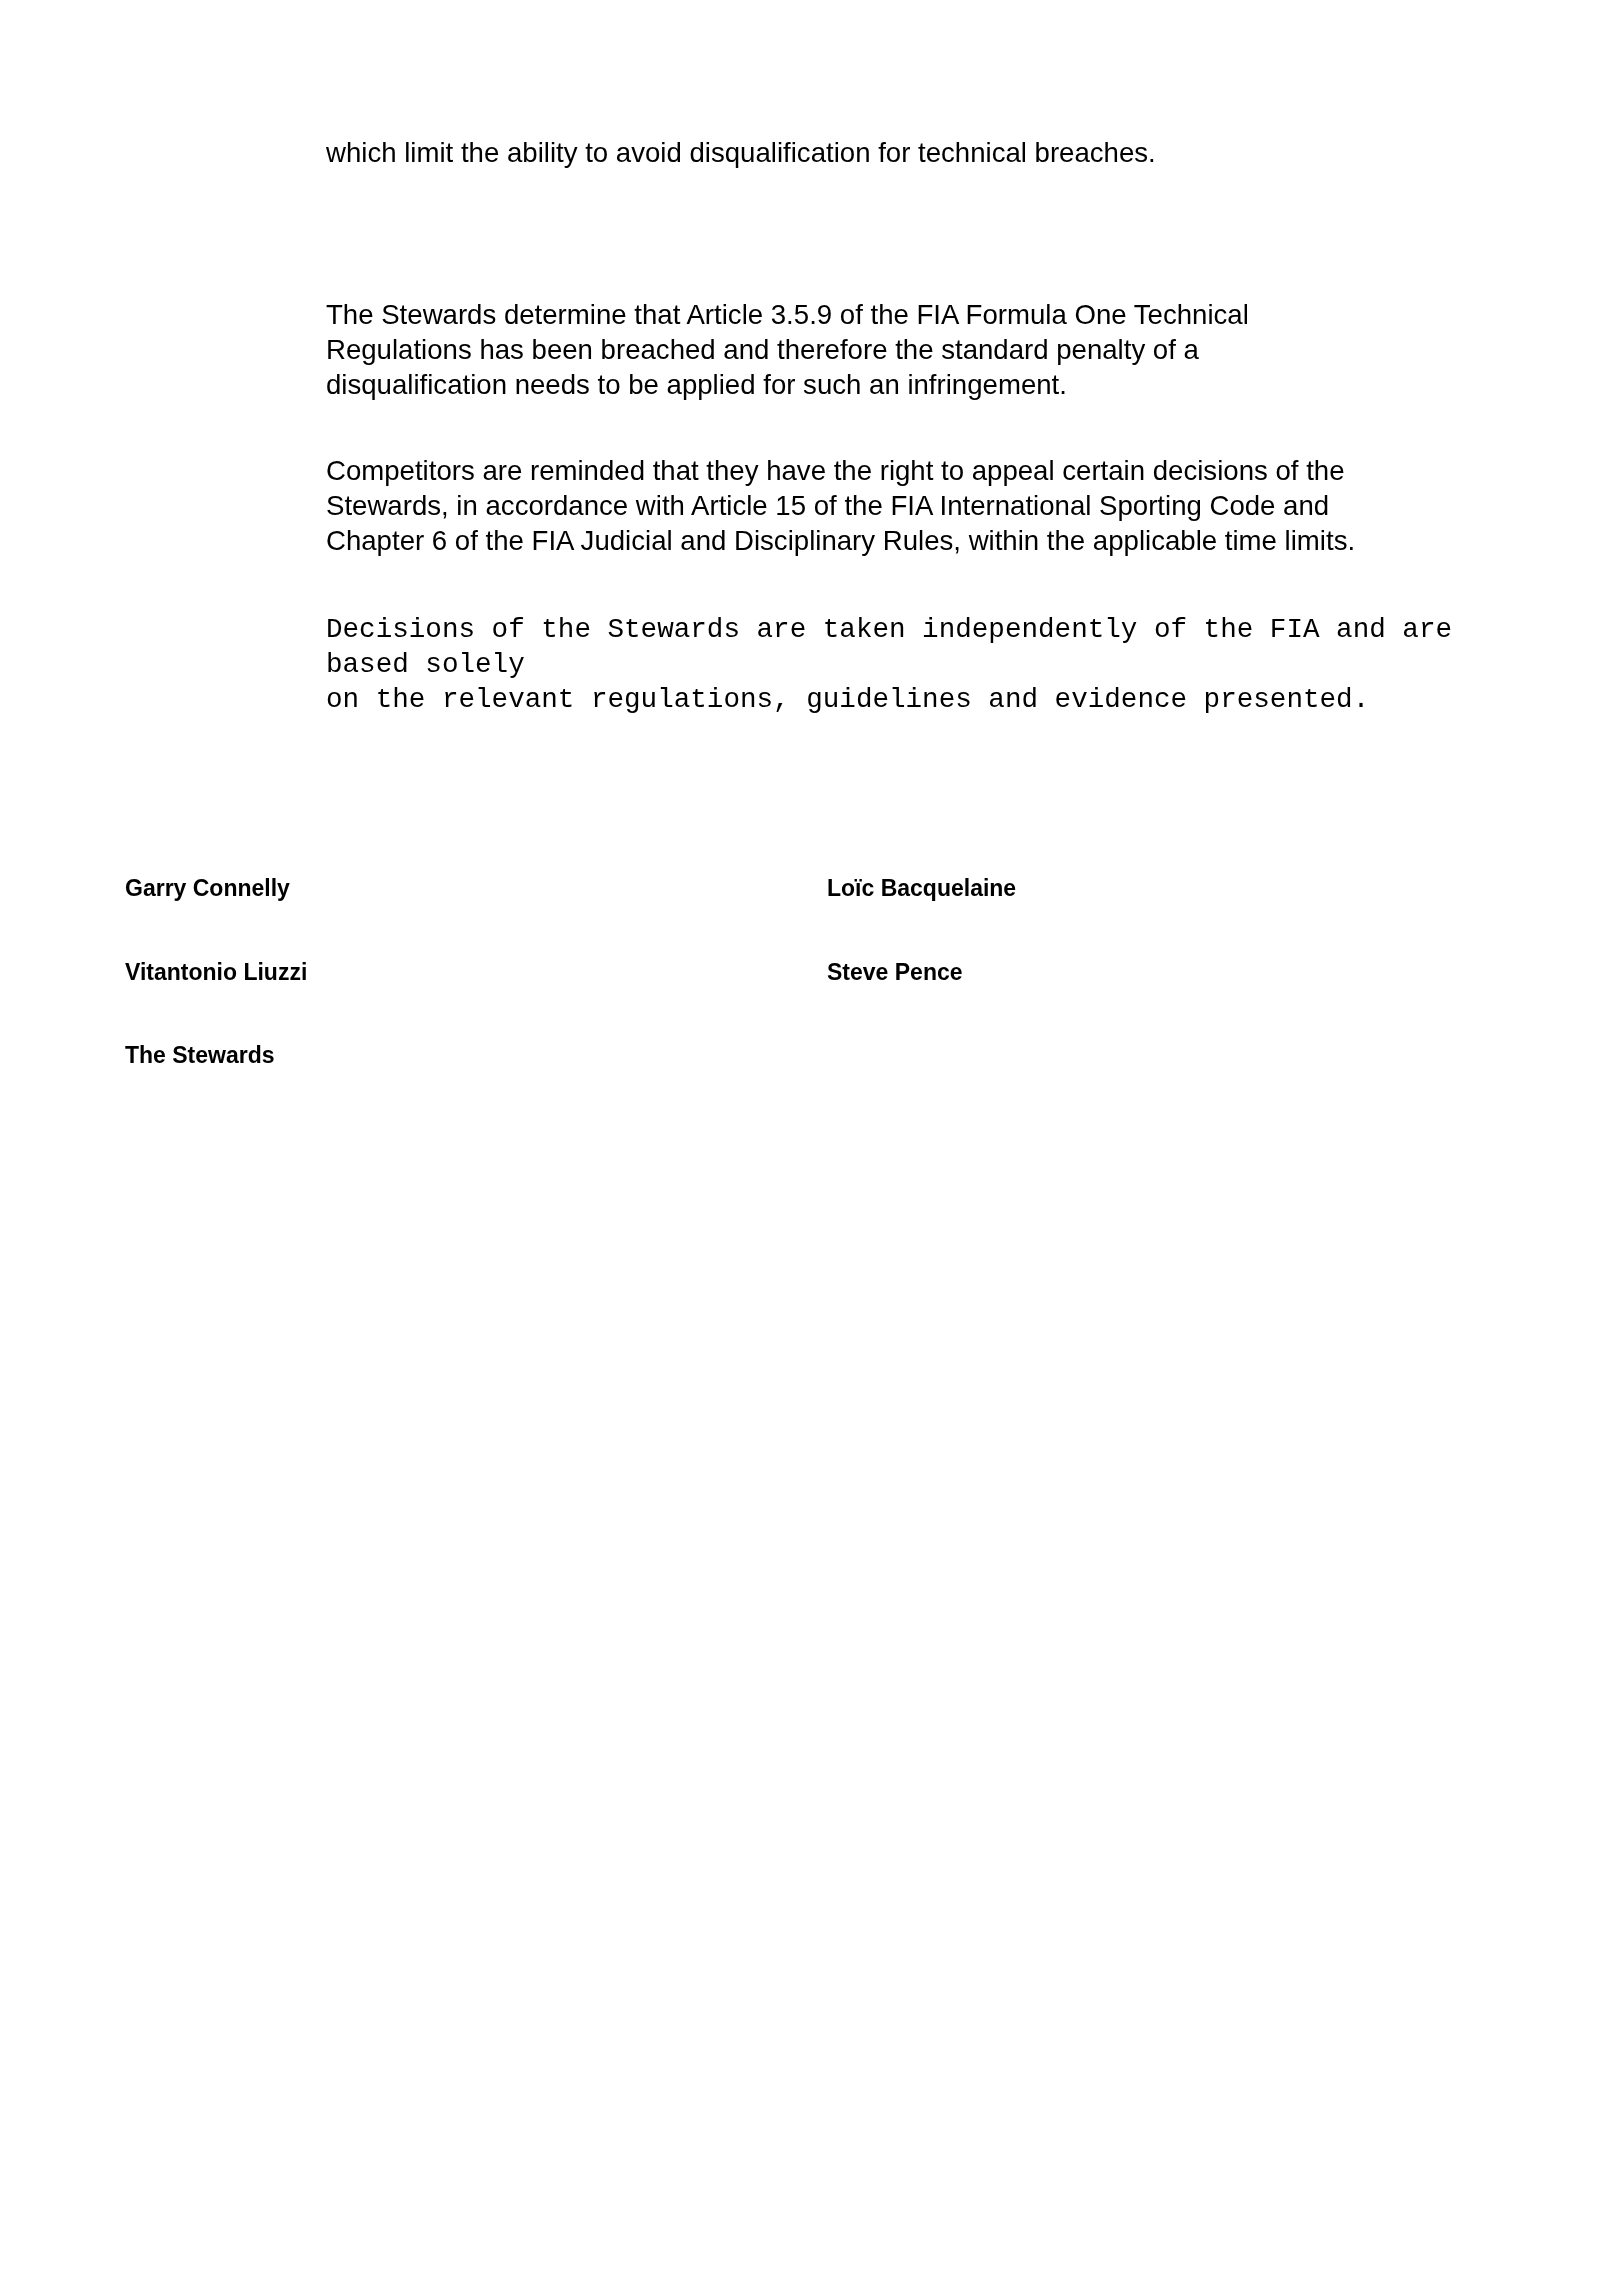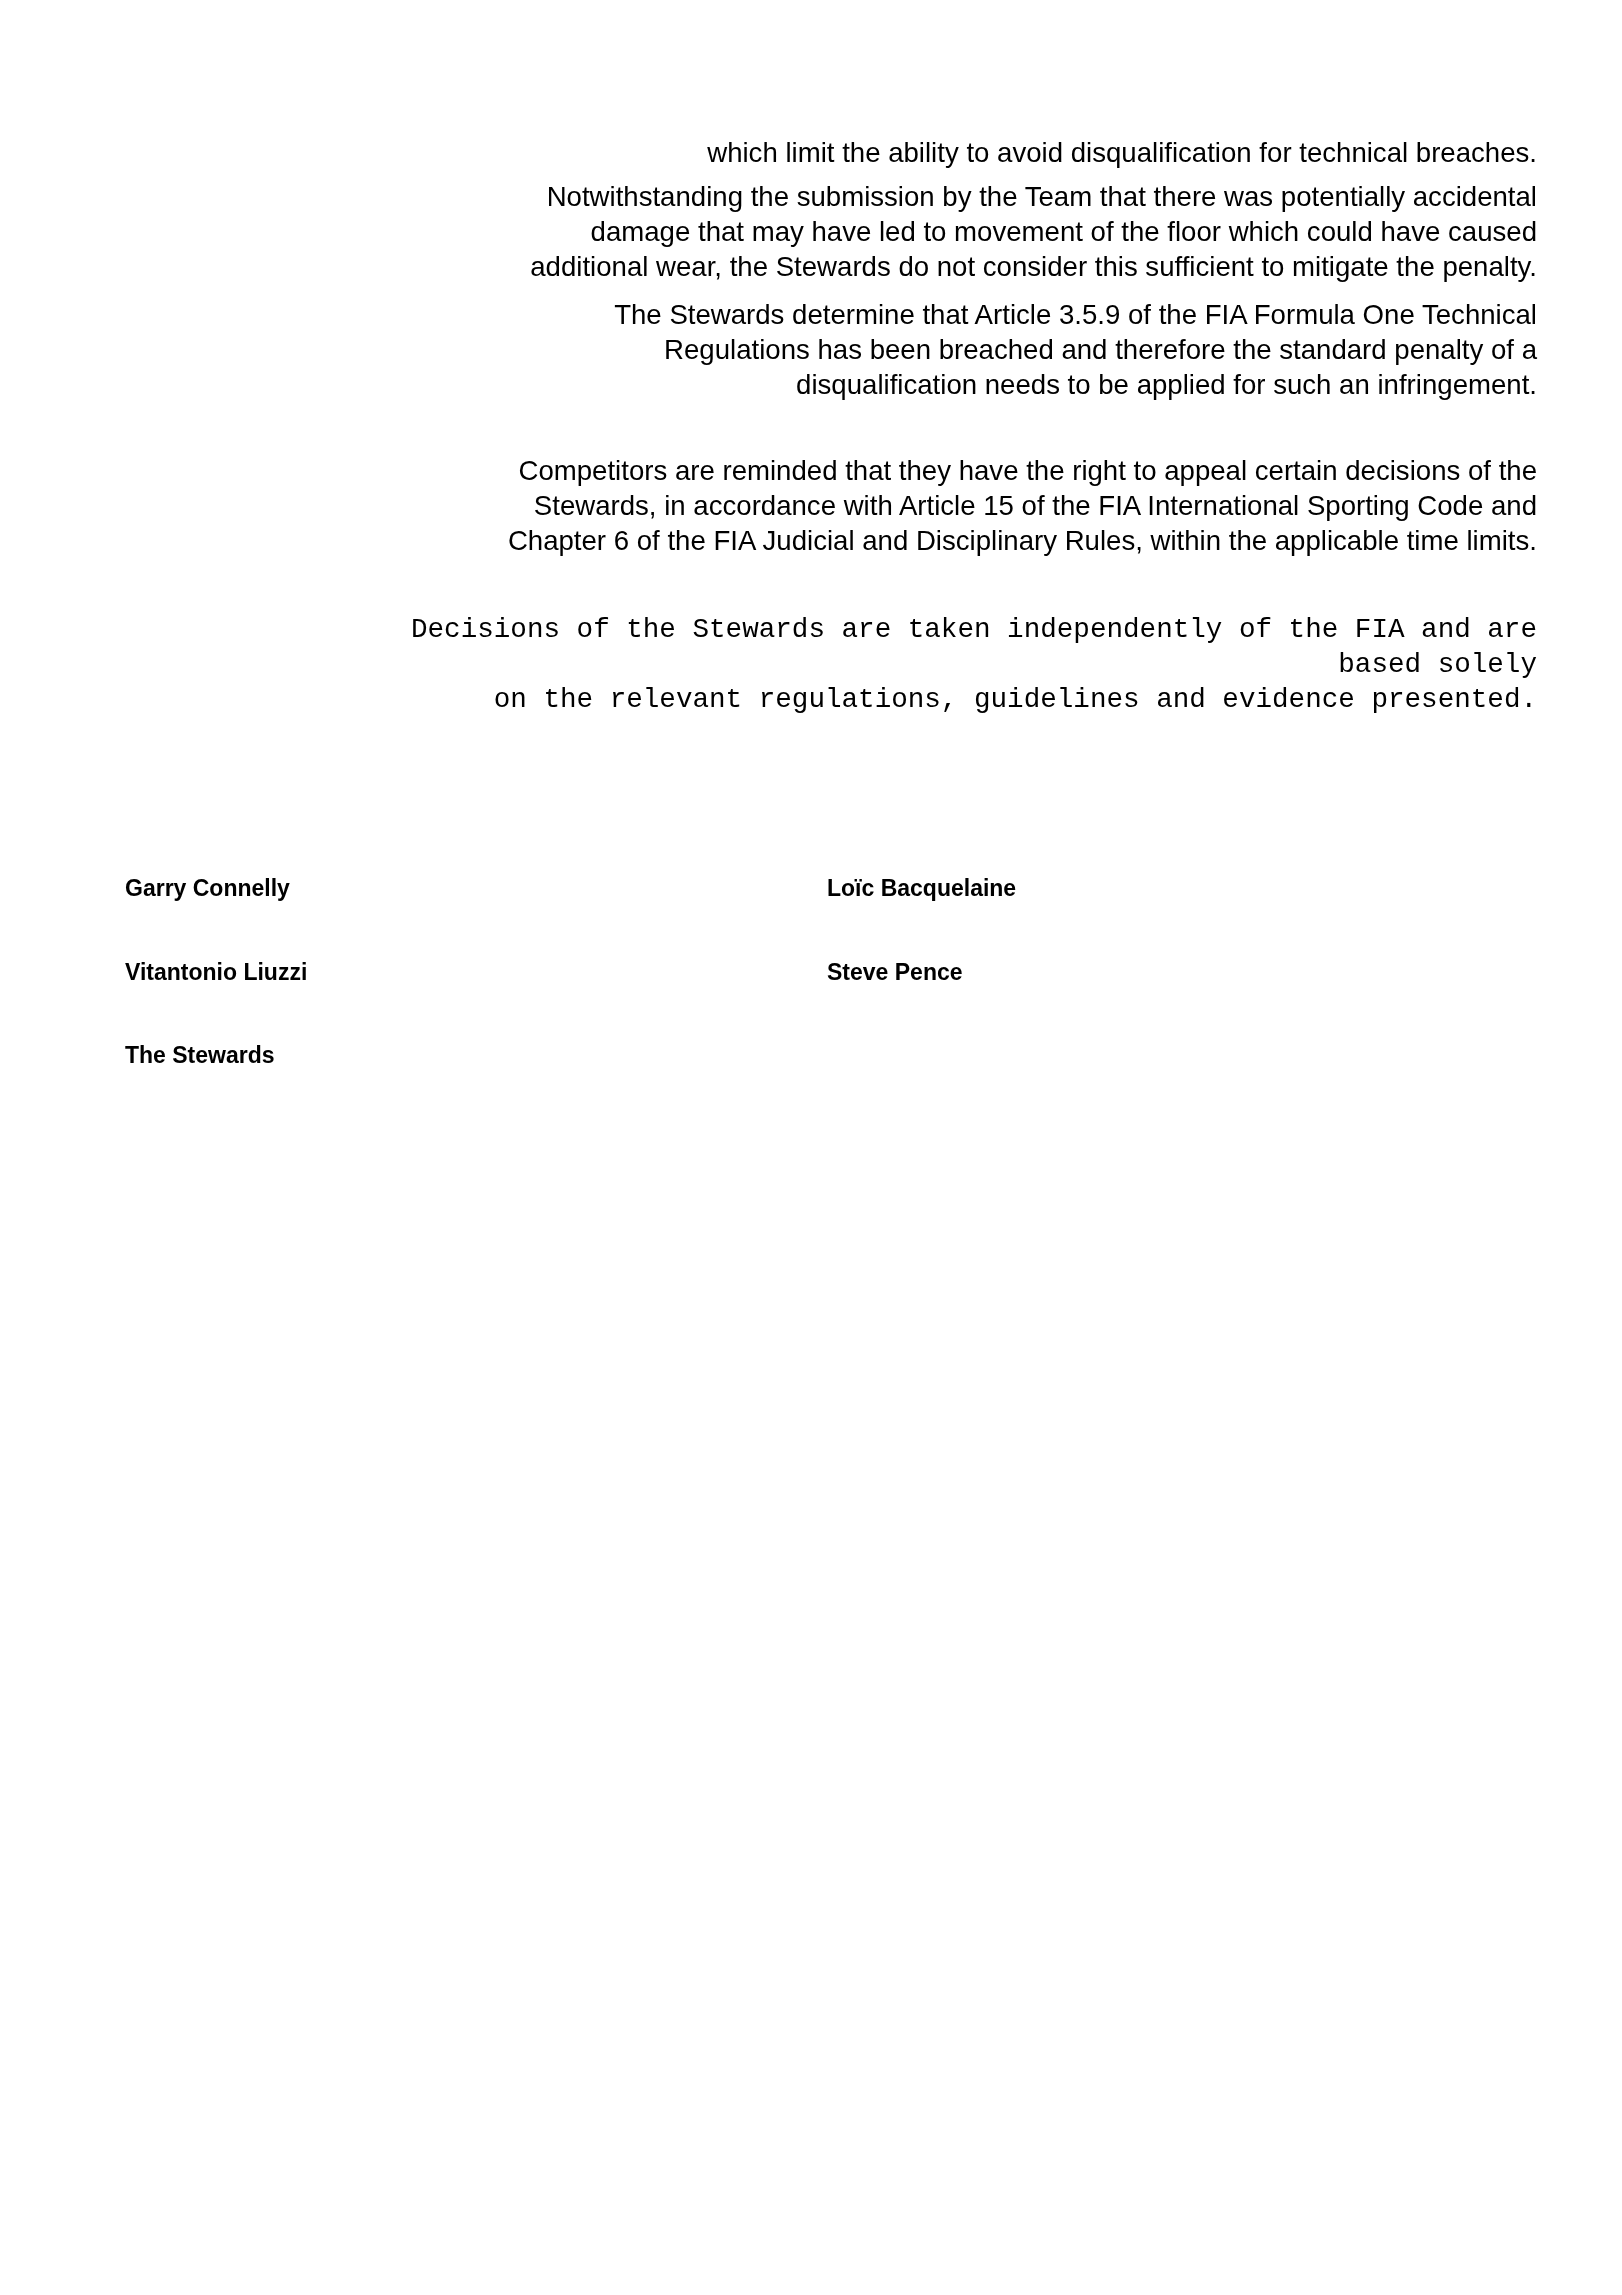--- a/index.html
+++ b/index.html
@@ -8,21 +8,20 @@
     background: #ffffff;
   }
   .page {
     position: relative;
     width: 1622px;
     height: 2295px;
     background: #ffffff;
     color: #000000;
     font-family: "Liberation Sans", sans-serif;
     overflow: hidden;
-    text-align: right;
   }
   .para {
     position: absolute;
     left: 326px;
     width: 1211px;
     margin: 0;
     font-size: 27.6px;
     line-height: 35px;
     white-space: pre-line;
     color: #000000;
@@ -47,23 +46,20 @@
   .sig-row-2 { top: 955px; }
   .sig-row-3 { top: 1038px; }
 </style>
 </head>
 <body>
 
 <div class="page">
 
   <p class="para para-1">which limit the ability to avoid disqualification for technical breaches.</p>
 
-  <p class="para para-2">Notwithstanding the submission by the Team that there was potentially accidental
-damage that may have led to movement of the floor which could have caused
-additional wear, the Stewards do not consider this sufficient to mitigate the penalty.</p>
 
   <p class="para para-3">The Stewards determine that Article 3.5.9 of the FIA Formula One Technical
 Regulations has been breached and therefore the standard penalty of a
 disqualification needs to be applied for such an infringement.</p>
 
   <p class="para para-4">Competitors are reminded that they have the right to appeal certain decisions of the
 Stewards, in accordance with Article 15 of the FIA International Sporting Code and
 Chapter 6 of the FIA Judicial and Disciplinary Rules, within the applicable time limits.</p>
 
   <p class="para para-5">Decisions of the Stewards are taken independently of the FIA and are based solely

